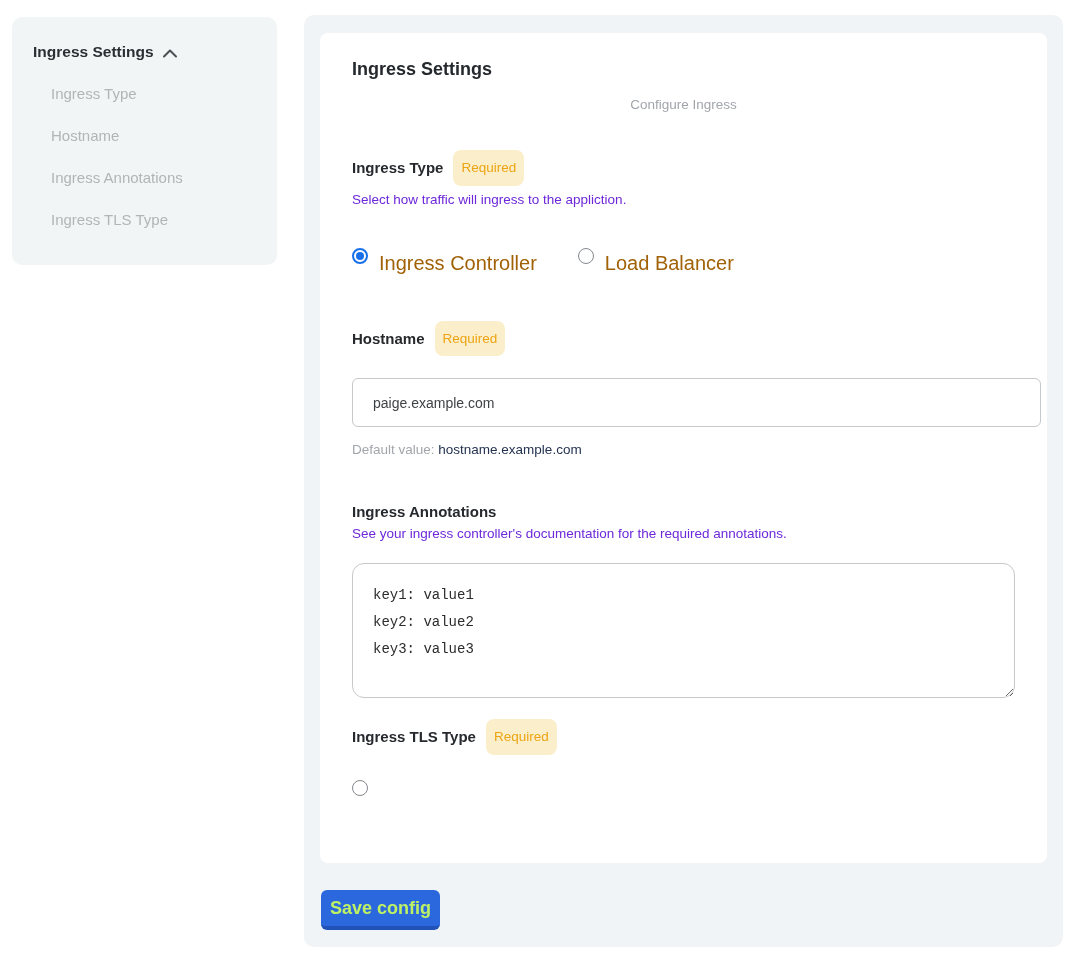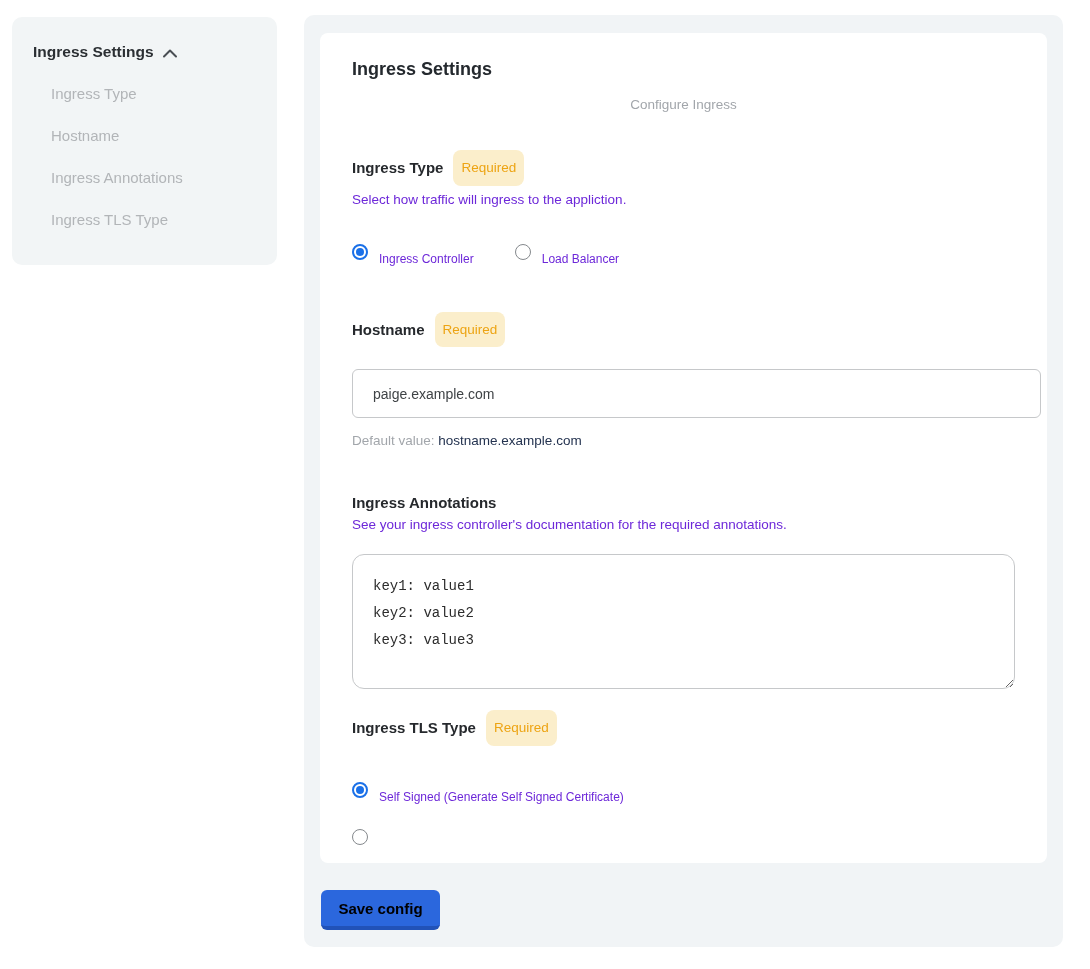--- a/index.html
+++ b/index.html
@@ -118,21 +118,21 @@
   .radio-circle.selected {
     border: 2px solid #1a70e8;
   }
   .radio-circle.selected::after {
     content: "";
     position: absolute;
     left: 2px; top: 2px; right: 2px; bottom: 2px;
     border-radius: 50%;
     background: #1a70e8;
   }
-  .radio-label { font-size: 12px; color: #6d28d9; margin-top: 14px; }
+  .radio-label { font-size: 20px; color: #a16207; margin-top: 14px; }
 
   
   .text-input {
     margin-top: 22px;
     width: 689px;
     height: 49px;
     border: 1px solid #c6c8ca;
     border-radius: 6px;
     padding: 0 20px;
     font-family: "Liberation Sans", sans-serif;
@@ -177,23 +177,23 @@
   
   .save-button {
     margin-top: 27px;
     margin-left: 1px;
     width: 119px;
     height: 40px;
     background: #2b67dd;
     border: none;
     border-bottom: 4px solid #2152b8;
     border-radius: 6px;
-    color: #000000;
+    color: #bef264;
     font-family: "Liberation Sans", sans-serif;
-    font-size: 15px;
+    font-size: 18px;
     font-weight: bold;
     cursor: pointer;
   }
 </style>
 </head>
 <body>
 
 <nav class="sidebar">
   <div class="sidebar-header">
     <span class="sidebar-header-label">Ingress Settings</span>
@@ -251,24 +251,20 @@
       <textarea class="annotations-textarea" style="">key1: value1
 key2: value2
 key3: value3</textarea>
     </div>
 
     <div class="section section-tls">
       <div class="section-heading">
         <span class="section-label">Ingress TLS Type</span>
         <span class="required-badge">Required</span>
       </div>
-      <label class="radio-option tls-radio-1">
-        <span class="radio-circle selected"></span>
-        <span class="radio-label">Self Signed (Generate Self Signed Certificate)</span>
-      </label>
       <label class="radio-option tls-radio-2">
         <span class="radio-circle"></span>
       </label>
     </div>
   </section>
 
   <button class="save-button">Save config</button>
 </main>
 
 </body></html>

